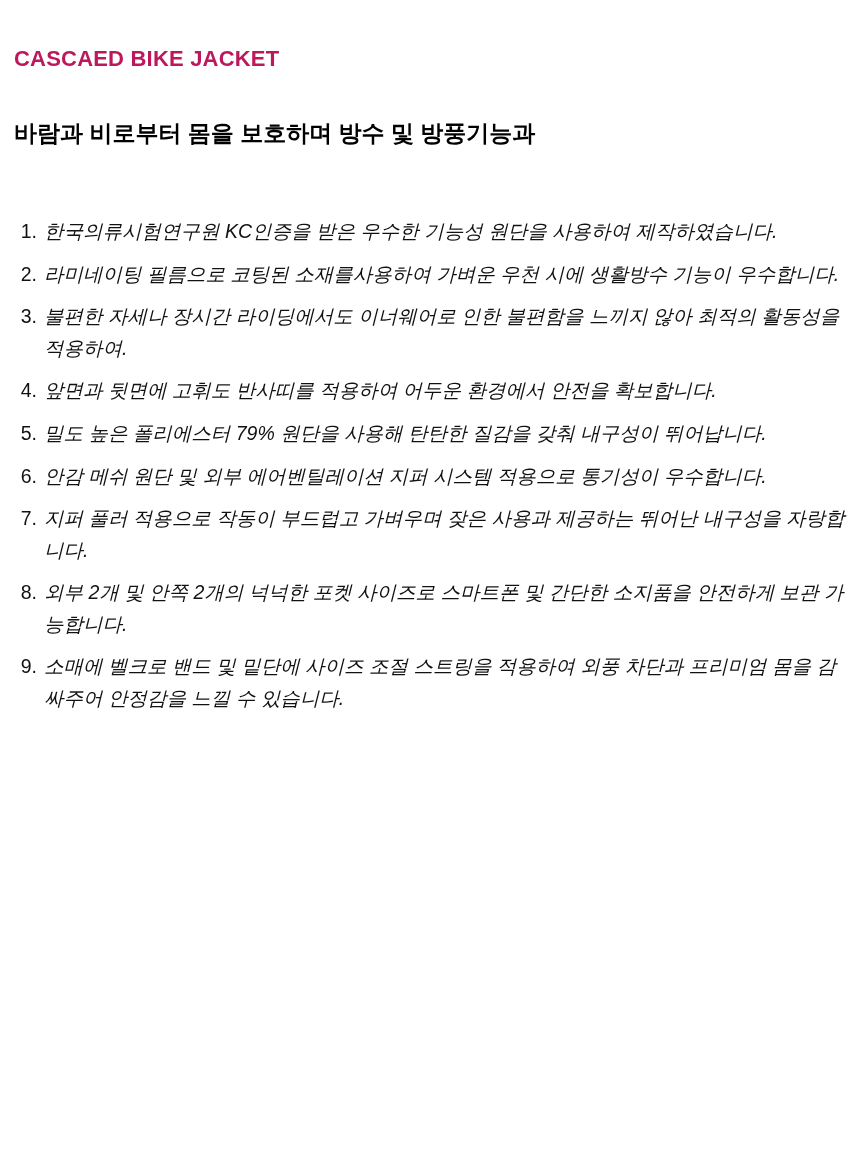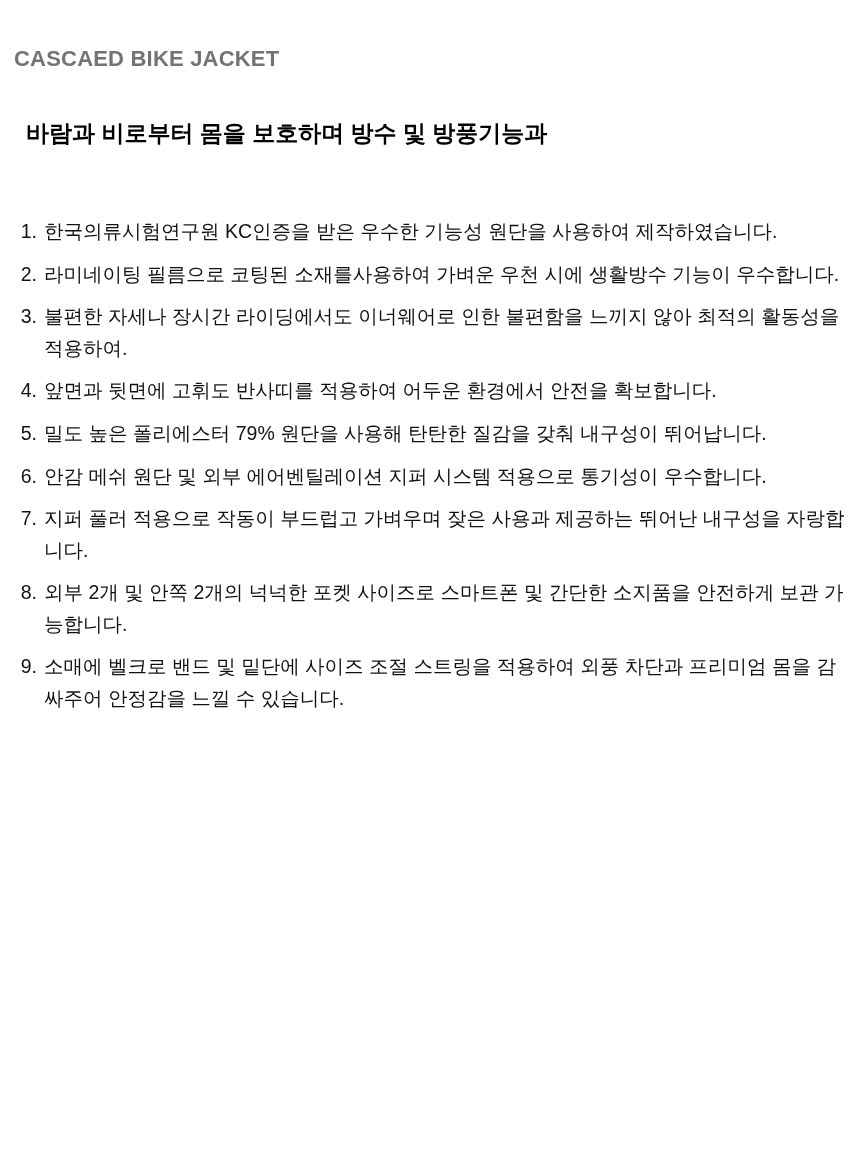--- a/index.html
+++ b/index.html
@@ -28,32 +28,31 @@
     line-height: 1.15;
     margin: 0 0 14px 0;
     color: #000000;
   }
   .title-en {
     font-size: 22px;
     font-weight: 700;
     letter-spacing: 0.2px;
     line-height: 1.2;
     margin: 0 0 44px 0;
-    color: #737373;
+    color: #be185d;
   }
   .lead {
     font-size: 23px;
     font-weight: 700;
     line-height: 1.55;
     margin: 0 0 64px 0;
     color: #000000;
   }
   .lead-line {
     display: block;
-    margin-left: 12px;
   }
   .features {
     margin: 0;
     padding: 0;
     list-style: none;
   }
   .feature-item {
     display: flex;
     align-items: flex-start;
     font-size: 19.5px;
@@ -64,20 +63,21 @@
   .feature-num {
     flex: 0 0 auto;
     width: 30px;
     text-align: right;
     padding-right: 7px;
     box-sizing: border-box;
     white-space: nowrap;
   }
   .feature-text {
     flex: 1 1 auto;
+    font-style: italic;
   }
 </style>
 </head>
 <body>
 
 <div class="page">
 
 
   <h2 class="title-en">CASCAED BIKE JACKET</h2>
 

